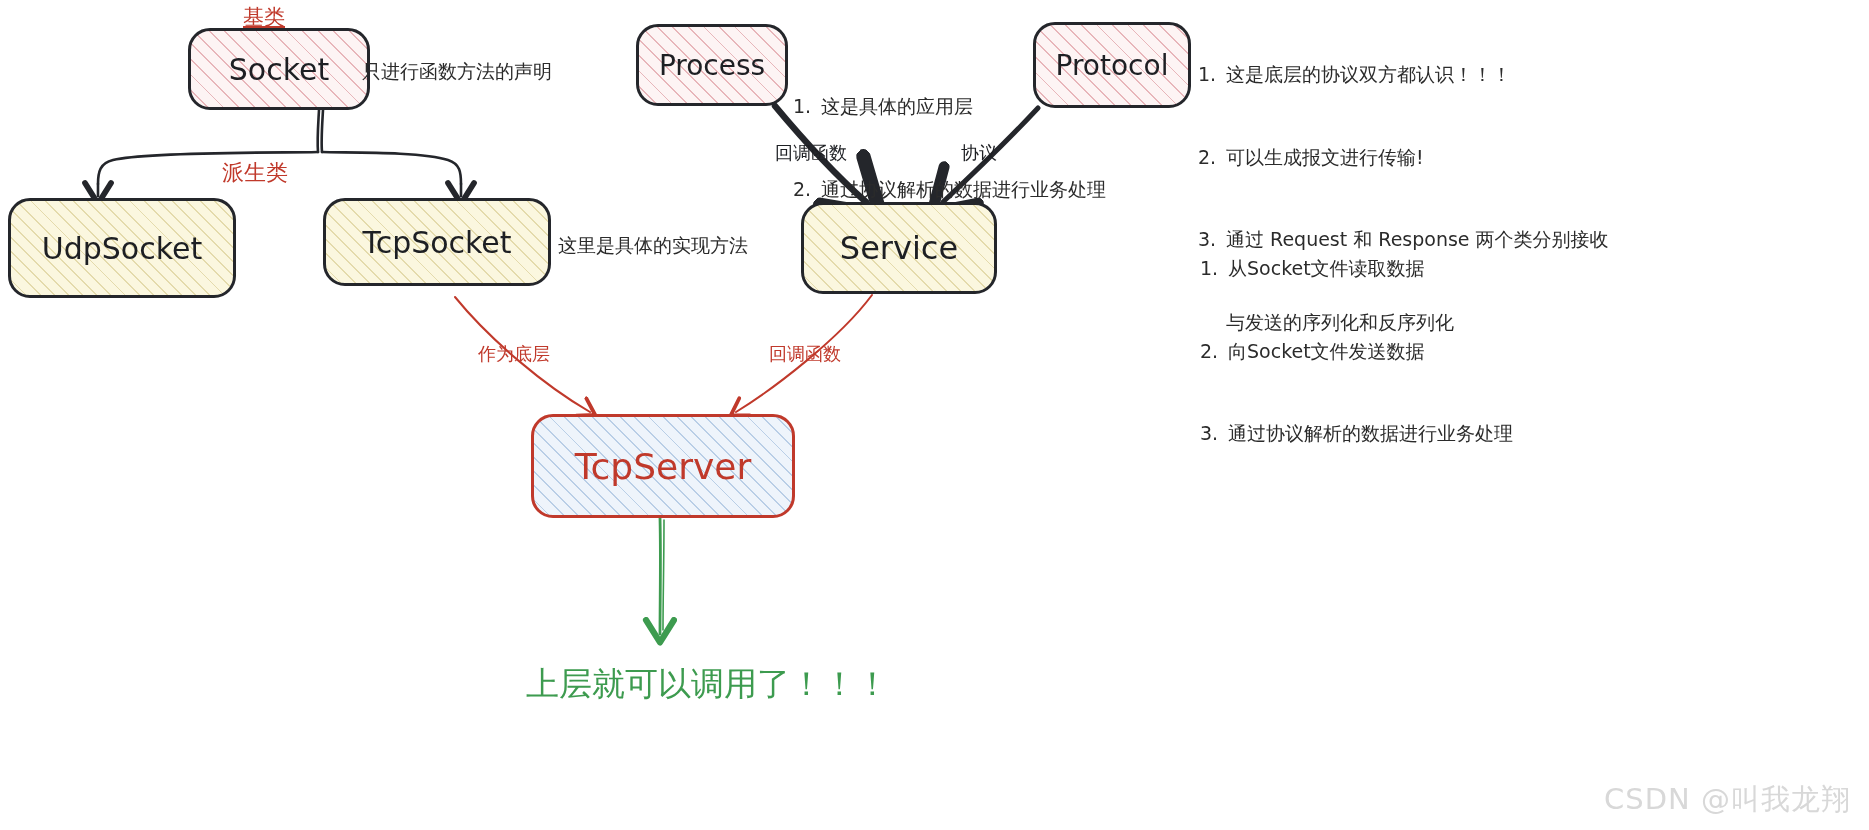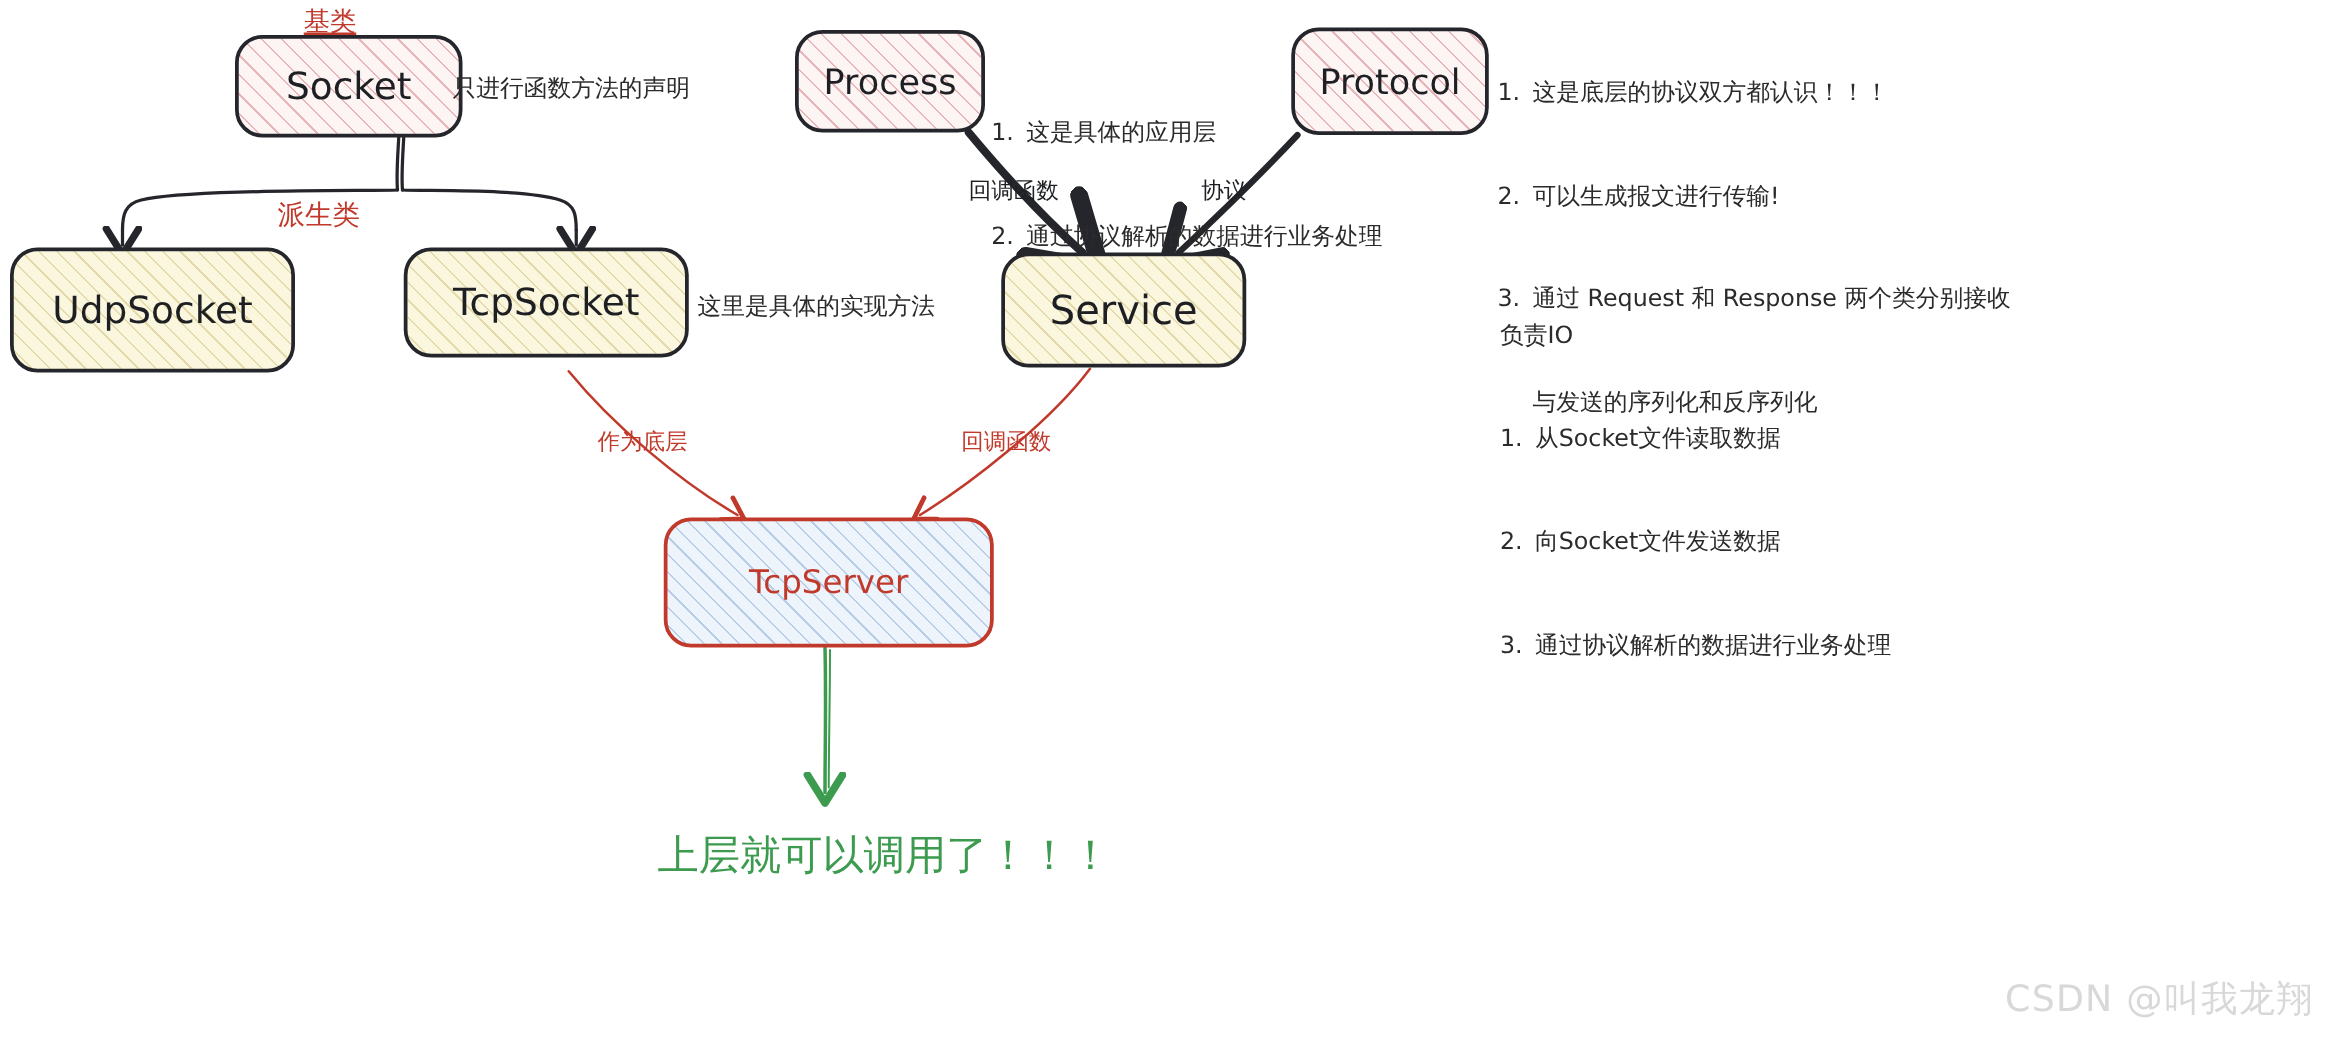--- a/index.html
+++ b/index.html
@@ -116,21 +116,21 @@
 
   <div class="node hatch-pink ink" style="left:1033px;top:22px;width:158px;height:86px;">
     <span class="cap" style="font-size:28px;color:#1d1f23;">Protocol</span>
   </div>
 
   <div class="node hatch-yellow ink" style="left:801px;top:202px;width:196px;height:92px;">
     <span class="cap" style="font-size:32px;color:#1d1f23;">Service</span>
   </div>
 
   <div class="node hatch-blue ink-red" style="left:531px;top:414px;width:264px;height:104px;">
-    <span class="cap" style="font-size:26px;color:#c0392b;">TcpServer</span>
+    <span class="cap" style="font-size:36px;color:#c0392b;">TcpServer</span>
   </div>
 
   <div class="lbl red" style="left:243px;top:2px;font-size:21px;font-family:'DejaVu Sans',sans-serif;text-decoration:underline;">基类</div>
 
   <div class="lbl red" style="left:222px;top:157px;font-size:22px;font-family:'DejaVu Sans',sans-serif;">派生类</div>
 
   <div class="lbl blk arrow-lbl" style="left:775px;top:140px;">回调函数</div>
 
   <div class="lbl blk arrow-lbl" style="left:961px;top:140px;">协议</div>
 
@@ -168,21 +168,20 @@
       <span class="num">3.</span>
       <span>通过 Request 和 Response 两个类分别接收</span>
     </div>
     <div class="note-li">
       <span class="num"></span>
       <span>与发送的序列化和反序列化</span>
     </div>
   </div>
 
   <div class="lbl note" style="left:1200px;top:200px;">
-    <div>负责IO</div>
     <div class="note-li">
       <span class="num">1.</span>
       <span>从Socket文件读取数据</span>
     </div>
     <div class="note-li">
       <span class="num">2.</span>
       <span>向Socket文件发送数据</span>
     </div>
     <div class="note-li">
       <span class="num">3.</span>

